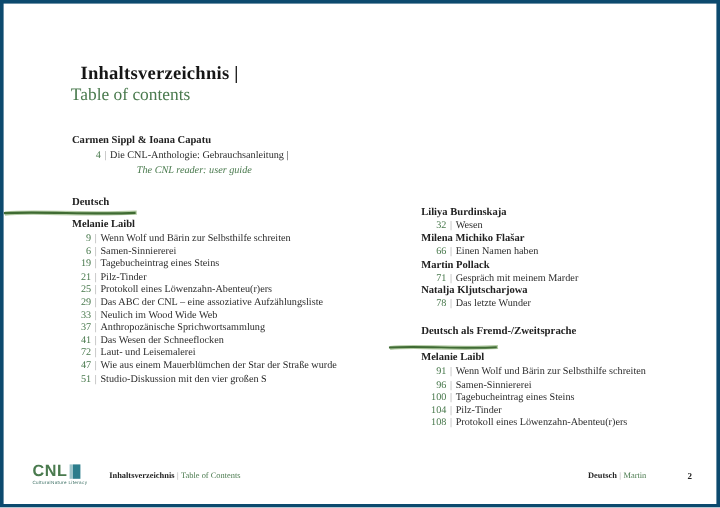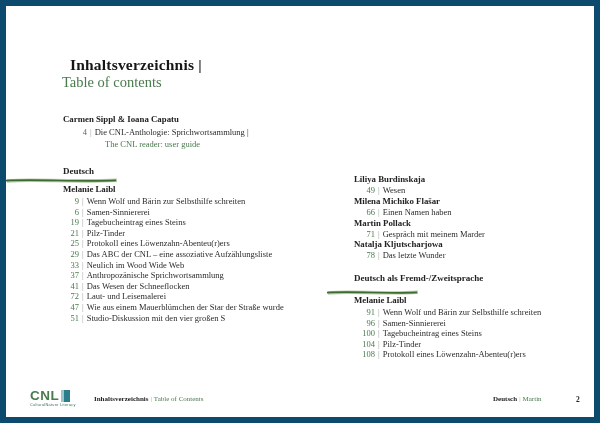--- a/index.html
+++ b/index.html
@@ -1,34 +1,34 @@
 <!DOCTYPE html>
 <html><head>
 <meta charset="utf-8">
 <style>
   html,body{margin:0;padding:0;background:#fff;}
   .page{
     position:relative;width:600px;height:423px;background:#ffffff;
-    border:6px solid #0c4a6e;box-sizing:border-box;overflow:hidden;
+    border:3px solid #0c4a6e;box-sizing:border-box;overflow:hidden;
     font-family:"Liberation Serif", serif;color:#262626;
   }
   .abs{position:absolute;}
   
   .title-de{left:64px;top:50px;font-size:15.5px;font-weight:bold;color:#161616;letter-spacing:.2px;}
   .title-en{left:56px;top:68px;font-size:14.5px;color:#4a7a4e;}
   
   .intro{left:57px;top:108px;width:250px;}
   .author{font-weight:bold;font-size:8.8px;line-height:11px;color:#222;}
   .row{display:flex;font-size:8.5px;line-height:10.6px;color:#2b2b2b;}
   .num{flex:none;width:16px;text-align:right;color:#4a7a4e;}
   .num-wide{flex:none;width:21px;text-align:right;color:#4a7a4e;}
   .pipe{flex:none;color:#9e9e9e;padding:0 3px;}
   .entry-title{white-space:nowrap;}
   .intro .row{margin-left:8px;margin-top:2px;}
-  .subtitle-en{margin-left:42px;margin-top:1px;font-size:8.5px;line-height:10.6px;color:#4a7a4e;}
+  .subtitle-en{margin-left:54px;margin-top:1px;font-size:8.5px;line-height:10.6px;color:#4a7a4e;font-style:italic;}
   
   .section-heading{font-weight:bold;font-size:9px;color:#222;}
   .hd-left{left:57px;top:160px;}
   .hd-right{left:348px;top:267px;}
   .swoosh{position:absolute;}
   .sw-left{left:0;top:170px;}
   .sw-right{left:321px;top:282px;}
   
   .left-block{left:57px;top:178px;width:280px;}
   .left-block .author{margin-bottom:1px;}
@@ -58,21 +58,21 @@
 <div class="page">
 
   <div class="abs title-de">Inhaltsverzeichnis |</div>
   <div class="abs title-en">Table of contents</div>
 
   <div class="abs intro">
     <div class="author">Carmen Sippl &amp; Ioana Capatu</div>
     <div class="row">
       <span class="num">4</span>
       <span class="pipe">|</span>
-      <span class="entry-title">Die CNL-Anthologie: Sprichwortsammlung |</span>
+      <span class="entry-title">Die CNL-Anthologie: Gebrauchsanleitung |</span>
     </div>
     <div class="subtitle-en">The CNL reader: user guide</div>
   </div>
 
   <div class="abs section-heading hd-left">Deutsch</div>
   <svg class="swoosh sw-left" width="113" height="9" viewBox="0 0 113 9">
     <path d="M1,5 C28,2.5 62,6.5 111,4.2" stroke="#74a15a" stroke-width="3.6" fill="none" opacity="0.55"></path>
     <path d="M0,4.6 C32,3 72,6 110,4.4" stroke="#3f6b33" stroke-width="1.7" fill="none"></path>
   </svg>
 
@@ -136,21 +136,21 @@
     <div class="row">
         <span class="num">51</span>
         <span class="pipe">|</span>
         <span class="entry-title">Studio-Diskussion mit den vier großen S</span>
       </div>
   </div>
 
   <div class="abs right-top">
     <div class="author">Liliya Burdinskaja</div>
     <div class="row">
-        <span class="num-wide">49</span>
+        <span class="num-wide">32</span>
         <span class="pipe">|</span>
         <span class="entry-title">Wesen</span>
       </div>
     <div class="author">Milena Michiko Flašar</div>
     <div class="row">
         <span class="num-wide">66</span>
         <span class="pipe">|</span>
         <span class="entry-title">Einen Namen haben</span>
       </div>
     <div class="author">Martin Pollack</div>

